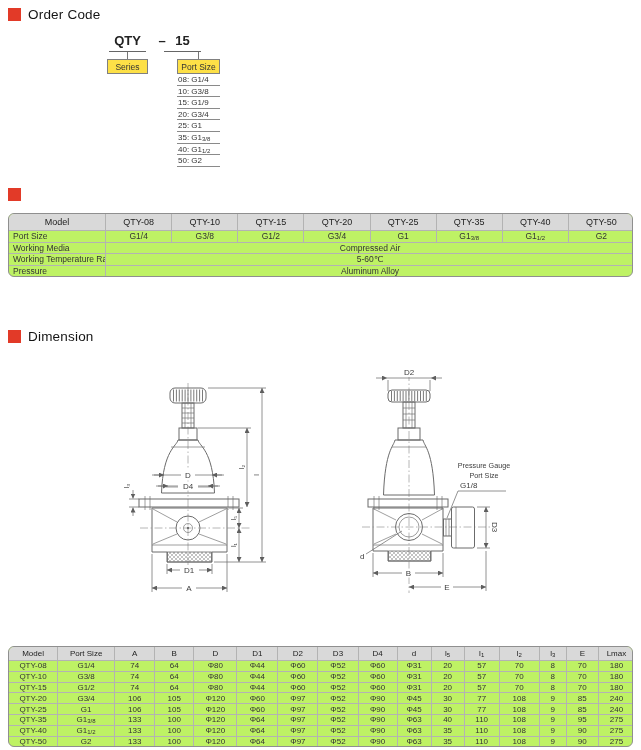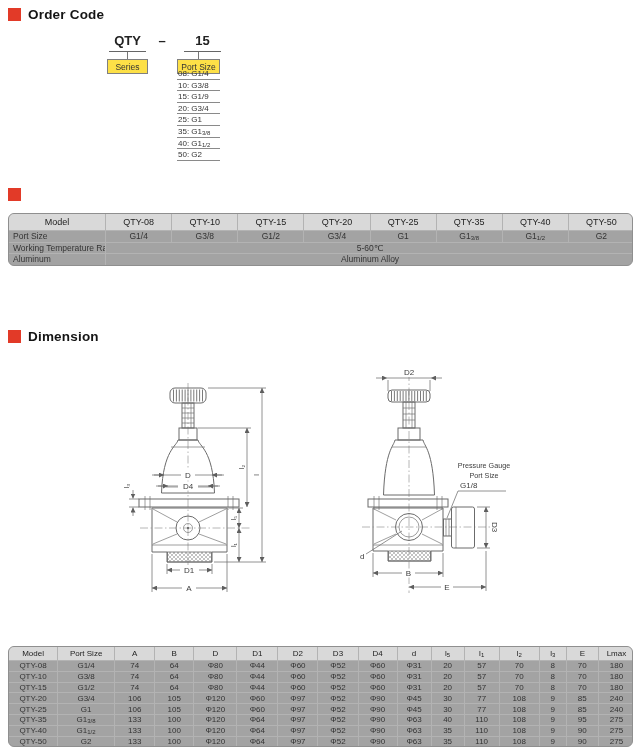--- a/index.html
+++ b/index.html
@@ -1,28 +1,28 @@
 <!DOCTYPE html>
 <html><head>
 <meta charset="utf-8">
 <style>
   *{margin:0;padding:0;box-sizing:border-box}
   html,body{width:641px;height:750px}
   body{background:#fff;font-family:"Liberation Sans","DejaVu Sans",sans-serif;position:relative;color:#333;overflow:hidden}
   .sec-h{position:absolute;display:flex;align-items:center;gap:7px}
   .bullet{width:13px;height:13px;background:#e23a28}
-  .sec-h .t{font-size:13.5px;font-weight:700;color:#141414;letter-spacing:.2px}
+  .sec-h .t{font-size:13.5px;font-weight:400;color:#141414;letter-spacing:.2px}
   .code-part{position:absolute;text-align:center;font-size:13px;font-weight:600;color:#222;border-bottom:1px solid #666;padding-bottom:3px}
   .code-dash{position:absolute;text-align:center;font-size:13px;font-weight:600;color:#222}
   .vline{position:absolute;width:1px;background:#777}
   .obox{position:absolute;border:1px solid #808080;font-size:8.5px;color:#333;display:flex;align-items:center;justify-content:center;background:#fde047}
-  .options{position:absolute;left:177px;top:68px;width:43px}
+  .options{position:absolute;left:177px;top:74px;width:43px}
   .opt{height:11.6px;line-height:11.4px;font-size:8px;border-bottom:1px solid #8a8a8a;color:#333;padding-left:1px;white-space:nowrap}
   .sub{font-size:6px;vertical-align:-1px}
-  .tbl-wrap{position:absolute;border:1px solid #8f8f8f;border-radius:6px;overflow:hidden;background:#a3a3a3}
+  .tbl-wrap{position:absolute;border:1px solid #8f8f8f;border-radius:6px;overflow:hidden;background:#bef264}
   .tbl-wrap table{border-collapse:collapse;table-layout:fixed}
   th,td{border:1px solid #b3b3b3;text-align:center;overflow:hidden;white-space:nowrap;font-weight:400}
   thead th{background:#d9d9d9;color:#222}
   .tech{left:8px;top:213px;width:625px}
   .tech table{width:627px;margin:-1px}
   .tech th{height:17px;font-size:9px}
   .tech td{height:11.5px;font-size:8.5px}
   .tech td.lbl{text-align:left;padding-left:4px}
   .dimt{left:8px;top:646px;width:625px}
   .dimt table{width:627px;margin:-1px}
@@ -41,21 +41,21 @@
 <body>
 
 <div class="sec-h" style="left:8px;top:7px">
   <span class="bullet"></span>
   <span class="t">Order Code</span>
 </div>
 
 <div>
   <div class="code-part" style="left:109px;top:33px;width:37px">QTY</div>
   <div class="code-dash" style="left:150px;top:33px;width:24px">–</div>
-  <div class="code-part" style="left:184px;top:33px;width:37px">15</div>
+  <div class="code-part" style="left:164px;top:33px;width:37px">15</div>
   <div class="vline" style="left:127px;top:52px;height:7px"></div>
   <div class="vline" style="left:198px;top:52px;height:7px"></div>
   <div class="obox" style="left:107px;top:59px;width:41px;height:15px">Series</div>
   <div class="obox" style="left:177px;top:59px;width:43px;height:15px">Port Size</div>
   <div class="options">
 
   <div class="opt"><span>08: G1/4</span><span class="sub"></span></div>
       <div class="opt"><span>10: G3/8</span><span class="sub"></span></div>
       <div class="opt"><span>15: G1/9</span><span class="sub"></span></div>
       <div class="opt"><span>20: G3/4</span><span class="sub"></span></div>
@@ -105,26 +105,30 @@
         <td><span>G1/2</span><span class="sub"></span></td>
         <td><span>G3/4</span><span class="sub"></span></td>
         <td><span>G1</span><span class="sub"></span></td>
         <td><span>G1</span><span class="sub">3/8</span></td>
         <td><span>G1</span><span class="sub">1/2</span></td>
         <td><span>G2</span><span class="sub"></span></td>
       </tr>
     </tbody>
     <tbody>
 
+    <tr>
+        <td class="lbl">Working Media</td>
+        <td colspan="8">Compressed Air</td>
+      </tr>
         <tr>
         <td class="lbl">Working Temperature Range</td>
         <td colspan="8">5-60℃</td>
       </tr>
         <tr>
-        <td class="lbl">Aluminum</td>
+        <td class="lbl">Pressure</td>
         <td colspan="8">Aluminum Alloy</td>
       </tr>
       </tbody>
   </table>
 </div>
 
 <div class="sec-h" style="left:8px;top:329px">
   <span class="bullet"></span>
   <span class="t">Dimension</span>
 </div>

